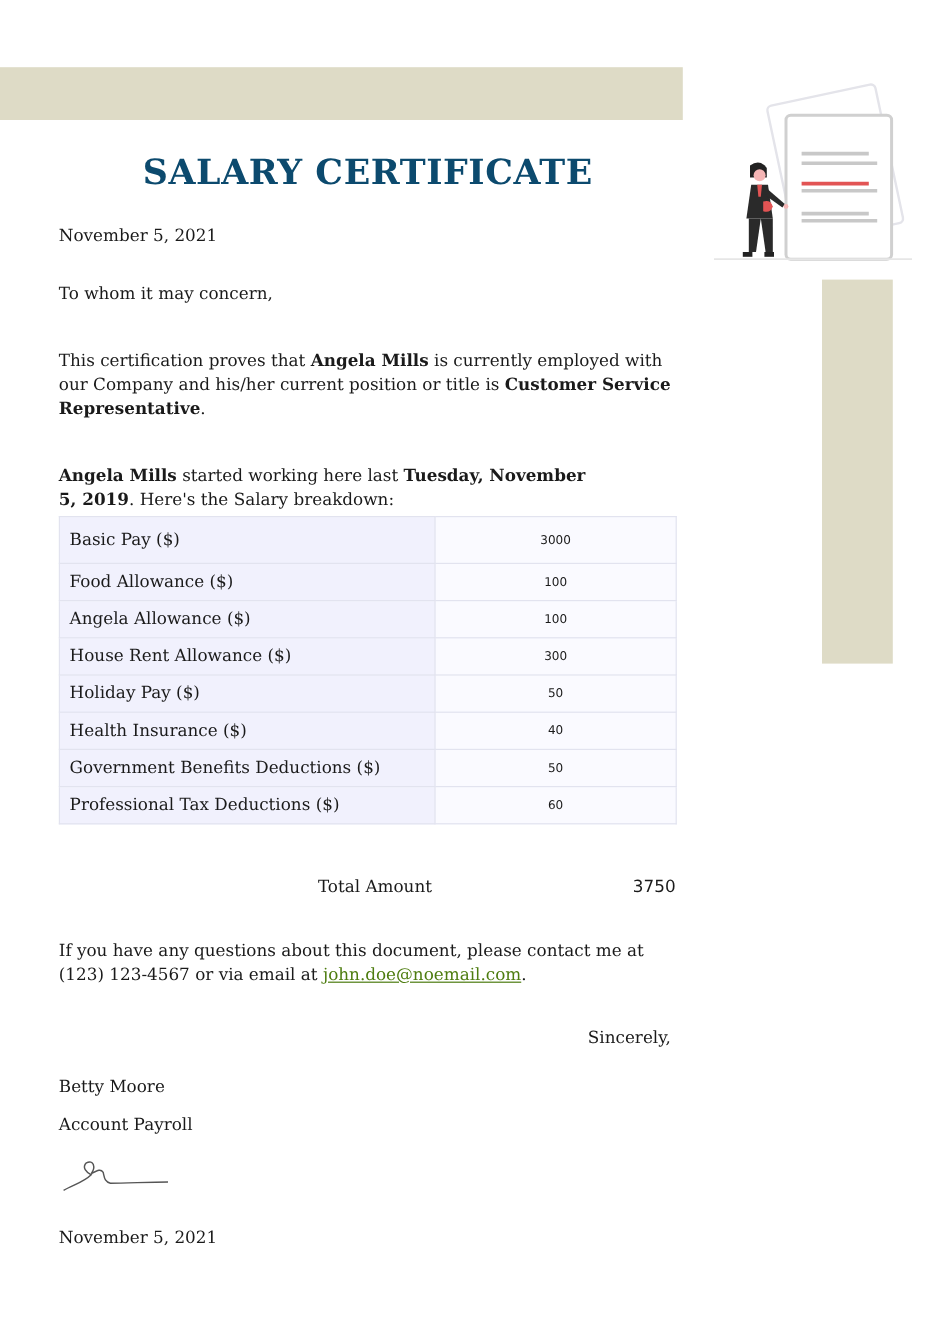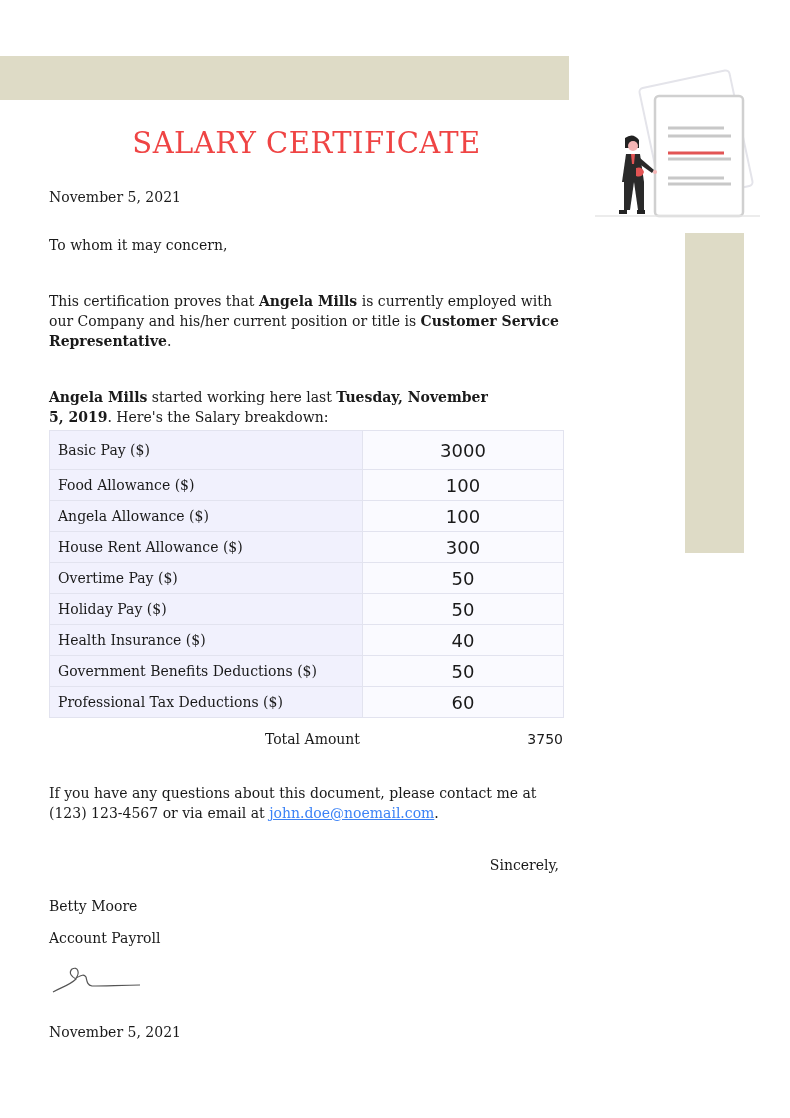--- a/index.html
+++ b/index.html
@@ -2,37 +2,37 @@
 <html><head>
 <meta charset="utf-8">
 <style>
   html, body { margin: 0; padding: 0; background: #ffffff; }
   body { width: 790px; height: 1118px; position: relative; overflow: hidden;
          font-family: "DejaVu Serif", serif; color: #1a1a1a; font-size: 14px; }
   .top-band { position: absolute; left: 0; top: 56px; width: 569px; height: 44px; background: #dedbc6; }
   .side-band { position: absolute; left: 685px; top: 233px; width: 59px; height: 320px; background: #dedbc6; }
   .illus { position: absolute; left: 590px; top: 66px; width: 180px; height: 160px; }
   .title { position: absolute; left: 0; width: 613px; top: 126px; text-align: center;
-           font-family: "DejaVu Serif", serif; font-weight: normal; font-size: 29px; color: #ef4444;
+           font-family: "DejaVu Serif", serif; font-weight: bold; font-size: 29px; color: #0c4a6e;
            letter-spacing: 0.5px; }
   .p { position: absolute; left: 49px; width: 510px; line-height: 20px; font-size: 14px; }
   .p b { font-weight: bold; }
   .date1 { top: 187px; }
   .greet { top: 235px; }
   .cert { top: 291px; }
   .start { top: 387px; }
   table.sal { position: absolute; left: 49px; top: 430px; width: 515px; border-collapse: collapse; font-size: 14px; }
   table.sal td { border: 1px solid #e2e3ef; height: 30px; padding: 0; }
   table.sal tr:first-child td { height: 38px; }
   table.sal td.lbl { background: #f1f1fd; padding-left: 8px; width: 304px; font-family: "DejaVu Serif", serif; }
-  table.sal td.val { background: #fafaff; text-align: center; font-family: "DejaVu Sans", sans-serif; font-size: 18px; }
+  table.sal td.val { background: #fafaff; text-align: center; font-family: "DejaVu Sans", sans-serif; font-size: 10px; }
   .total-label { position: absolute; left: 180px; width: 180px; top: 731px; text-align: right; font-size: 14px; }
   .total-val { position: absolute; left: 363px; width: 200px; top: 731px; text-align: right; font-family: "DejaVu Sans", sans-serif; font-size: 14px; }
   .contact { top: 783px; }
-  .contact a { color: #3b82f6; text-decoration: underline; text-align: center; }
+  .contact a { color: #4d7c0f; text-decoration: underline; text-align: center; }
   .sinc { top: 855px; text-align: right; }
   .signer { top: 896px; }
   .role { top: 928px; }
   .sig { position: absolute; left: 50px; top: 965px; width: 95px; height: 35px; }
   .date2 { top: 1022px; }
 </style>
 </head>
 <body>
 
 <div class="top-band"></div>
@@ -82,24 +82,20 @@
       </tr>
       <tr>
         <td class="lbl">Angela Allowance ($)</td>
         <td class="val">100</td>
       </tr>
       <tr>
         <td class="lbl">House Rent Allowance ($)</td>
         <td class="val">300</td>
       </tr>
       <tr>
-        <td class="lbl">Overtime Pay ($)</td>
-        <td class="val">50</td>
-      </tr>
-      <tr>
         <td class="lbl">Holiday Pay ($)</td>
         <td class="val">50</td>
       </tr>
       <tr>
         <td class="lbl">Health Insurance ($)</td>
         <td class="val">40</td>
       </tr>
       <tr>
         <td class="lbl">Government Benefits Deductions ($)</td>
         <td class="val">50</td>

